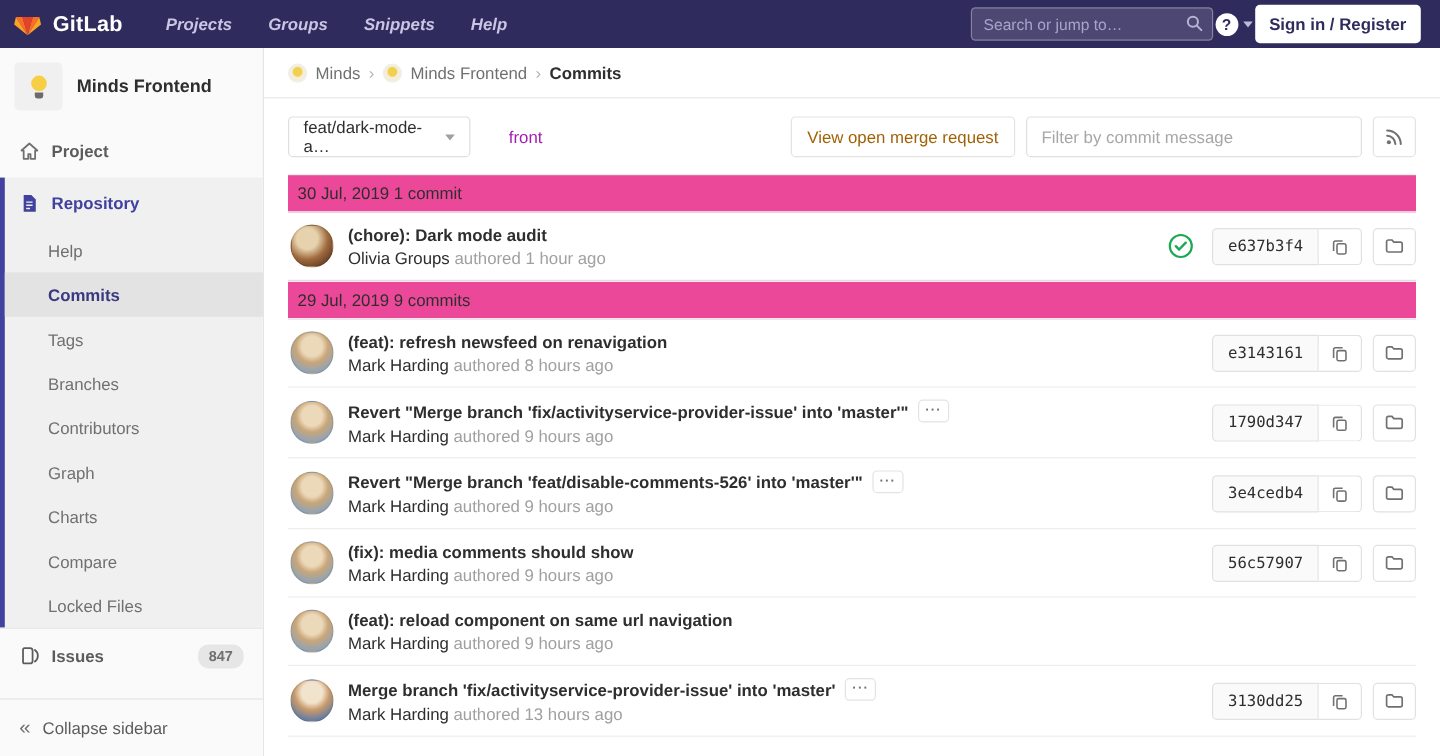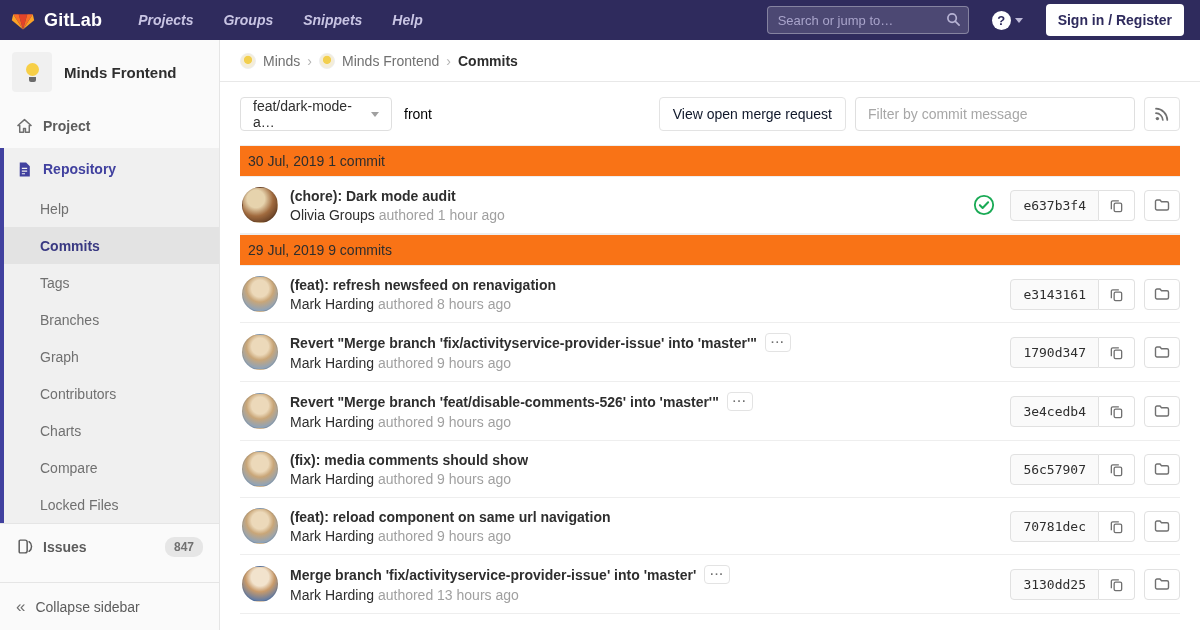--- a/index.html
+++ b/index.html
@@ -8,21 +8,21 @@
 
   
   .navbar { position:fixed; top:0; left:0; right:0; height:40px; background:#2f2b5d;
             display:flex; padding:0 16px 0 10px; z-index:50; }
   .nav-left { display:flex; align-items:center; gap:6px; }
   .logo-box { display:flex; align-items:center; gap:8px; margin-right:18px; }
   .logo-box svg { width:26px; height:26px; }
   .brand { color:#fff; font-size:18px; font-weight:bold; letter-spacing:.2px; }
   .nav-link { color:#c9c5e4; font-size:14px; font-weight:bold; padding:0 12px; height:48px;
               display:flex; align-items:center; text-decoration:none; cursor:pointer;font-style:italic; }
-  .nav-right { margin-left:auto; display:flex; align-items:center; gap:23px; }
+  .nav-right { margin-left:auto; display:flex; align-items:center; gap:2px; }
   .nav-search { position:relative; width:202px; }
   .nav-search input { width:100%; height:28px; background:rgba(255,255,255,.14);
         border:1px solid rgba(255,255,255,.32); border-radius:4px; color:#dcd9ef;
         font-size:13px; padding:0 30px 0 10px; outline:none;
         font-family:"Liberation Sans", sans-serif; }
   .nav-search input::placeholder { color:#a9a4cb; }
   .nav-search .mag { position:absolute; right:8px; top:6px; width:15px; height:15px; }
   .help-wrap { display:flex; align-items:center; gap:4px; cursor:pointer; }
   .help-circ { width:19px; height:19px; border-radius:50%; background:#fff; color:#2f2b5d;
                font-size:13px; font-weight:bold; display:flex; align-items:center;
@@ -69,34 +69,34 @@
   .crumb-sep { color:#b5b5b5; font-size:14px; }
   .crumb-current { font-weight:bold; color:#2e2e2e; }
 
   .content { padding:0 20px; }
   .controls { display:flex; align-items:center; margin-top:15px; }
   .branch-dd { display:flex; align-items:center; gap:10px; height:34px; background:#fff;
                border:1px solid #dfdfdf; border-radius:4px; padding:0 12px; font-size:14px;
                color:#2e2e2e; cursor:pointer; width:152px; justify-content:space-between; }
   .dd-caret { width:0; height:0; border-left:4px solid transparent; border-right:4px solid transparent;
               border-top:5px solid #a0a0a0; }
-  .ref-name { margin-left:12px; font-size:14px; color:#000000; }
+  .ref-name { margin-left:32px; font-size:14px; color:#a21caf; }
   .controls-right { margin-left:auto; display:flex; align-items:center; gap:9px; }
   .btn { height:34px; background:#fff; border:1px solid #e3e3e3; border-radius:4px;
-         font-size:14px; color:#0f172a; padding:0 13px; cursor:pointer;
+         font-size:14px; color:#a16207; padding:0 13px; cursor:pointer;
          font-family:"Liberation Sans", sans-serif; }
   .filter-input { height:34px; width:280px; border:1px solid #dfdfdf; border-radius:4px;
                   padding:0 12px; font-size:14px; color:#a21caf; outline:none;
                   font-family:"Liberation Sans", sans-serif; }
   .filter-input::placeholder { color:#a7a7a7; }
   .icon-btn { width:36px; display:flex; align-items:center; justify-content:center; padding:0; }
 
   
   .commit-list { margin-top:14px; }
-  .date-header { background:#f97316; border:1px solid #eee; border-left:0; border-right:0;
+  .date-header { background:#ec4899; border:1px solid #eee; border-left:0; border-right:0;
                  padding:7px 8px; font-size:14px; color:#2e2e2e; }
   .commit-row { display:flex; align-items:center; padding:10px 0 10px 2px;
                 border-bottom:1px solid #eee; }
   .avatar { width:36px; height:36px; border-radius:50%; flex:0 0 auto; margin-right:12px;
             border:1px solid rgba(0,0,0,.08); }
   .av-olivia { background:radial-gradient(circle at 38% 32%, #e6d3ad 0 28%, #a06a3e 55%, #5e3a22 85%); }
   .av-mark   { background:radial-gradient(circle at 50% 34%, #ecd9ba 0 30%, #c9a678 48%, #8fa3b8 78%, #55687e); }
   .av-mark2  { background:radial-gradient(circle at 50% 30%, #f2e3cd 0 30%, #c89a6a 50%, #5b79a8 82%); }
   .commit-info { min-width:0; }
   .commit-title-line { display:flex; align-items:center; gap:8px; }
@@ -179,22 +179,22 @@
       <svg viewBox="0 0 16 16">
           <path d="M3.5 1.5h6L13 5v9.5H3.5z" fill="#41419f"></path>
           <path d="M5.5 7h5M5.5 9.5h5M5.5 12h3" stroke="#f0f0f0" stroke-width="1.1"></path>
         </svg>
       <span>Repository</span>
     </div>
     <div class="sub-item">Help</div>
     <div class="sub-item active">Commits</div>
     <div class="sub-item">Tags</div>
     <div class="sub-item">Branches</div>
+    <div class="sub-item">Contributors</div>
     <div class="sub-item">Graph</div>
-    <div class="sub-item">Contributors</div>
     <div class="sub-item">Charts</div>
     <div class="sub-item">Compare</div>
     <div class="sub-item">Locked Files</div>
   </div>
 
   <div class="side-item issues-row">
     <svg viewBox="0 0 16 16">
         <path d="M4 2h4.5a2 2 0 0 1 2 2v8a2 2 0 0 1-2 2H4a1 1 0 0 1-1-1V3a1 1 0 0 1 1-1z" fill="none" stroke="#5c5c5c" stroke-width="1.4"></path>
         <path d="M12.3 3.5a5.5 5.5 0 0 1 0 9" fill="none" stroke="#5c5c5c" stroke-width="1.4" stroke-linecap="round"></path>
       </svg>
@@ -406,36 +406,20 @@
         <div class="avatar av-mark"></div>
         <div class="commit-info">
           <div class="commit-title-line">
             <span class="commit-title">(feat): reload component on same url navigation</span>
           </div>
           <div class="commit-meta">
             <span class="commit-author">Mark Harding</span>
             <span>authored 9 hours ago</span>
           </div>
         </div>
-        <div class="commit-actions">
-          <div class="sha-group">
-            <span class="sha-box">70781dec</span>
-            <span class="copy-btn">
-              <svg viewBox="0 0 16 16" width="15" height="15">
-                  <rect x="5.5" y="5.5" width="8" height="9" rx="1.5" fill="none" stroke="#707070" stroke-width="1.4"></rect>
-                  <path d="M10.5 3H4A1.5 1.5 0 0 0 2.5 4.5V12" fill="none" stroke="#707070" stroke-width="1.4"></path>
-                </svg>
-            </span>
-          </div>
-          <span class="folder-btn">
-            <svg viewBox="0 0 16 16" width="16" height="16">
-                <path d="M1.5 4.5A1.5 1.5 0 0 1 3 3h3l1.5 1.8H13A1.5 1.5 0 0 1 14.5 6.3v5.2A1.5 1.5 0 0 1 13 13H3a1.5 1.5 0 0 1-1.5-1.5z" fill="none" stroke="#707070" stroke-width="1.4"></path>
-              </svg>
-          </span>
-        </div>
       </div>
 
       <div class="commit-row">
         <div class="avatar av-mark2"></div>
         <div class="commit-info">
           <div class="commit-title-line">
             <span class="commit-title">Merge branch 'fix/activityservice-provider-issue' into 'master'</span>
             <button class="ellipsis-btn">···</button>
           </div>
           <div class="commit-meta">

